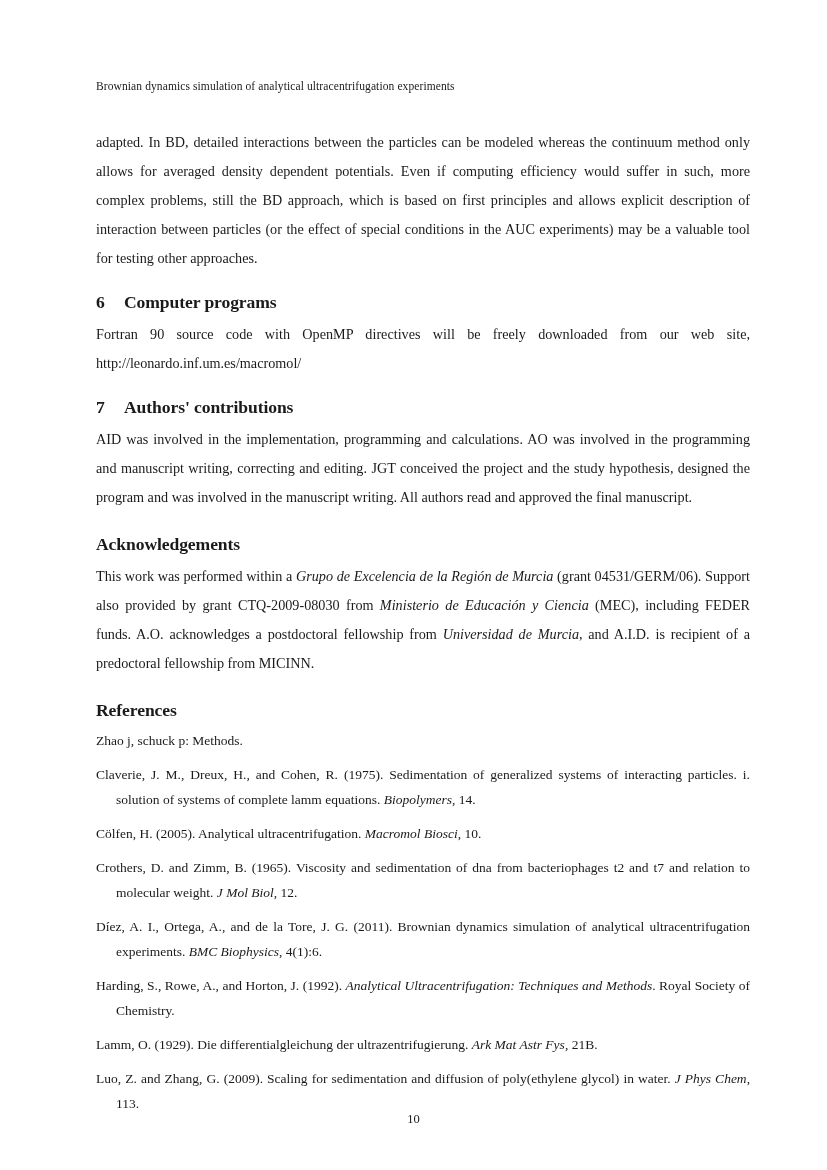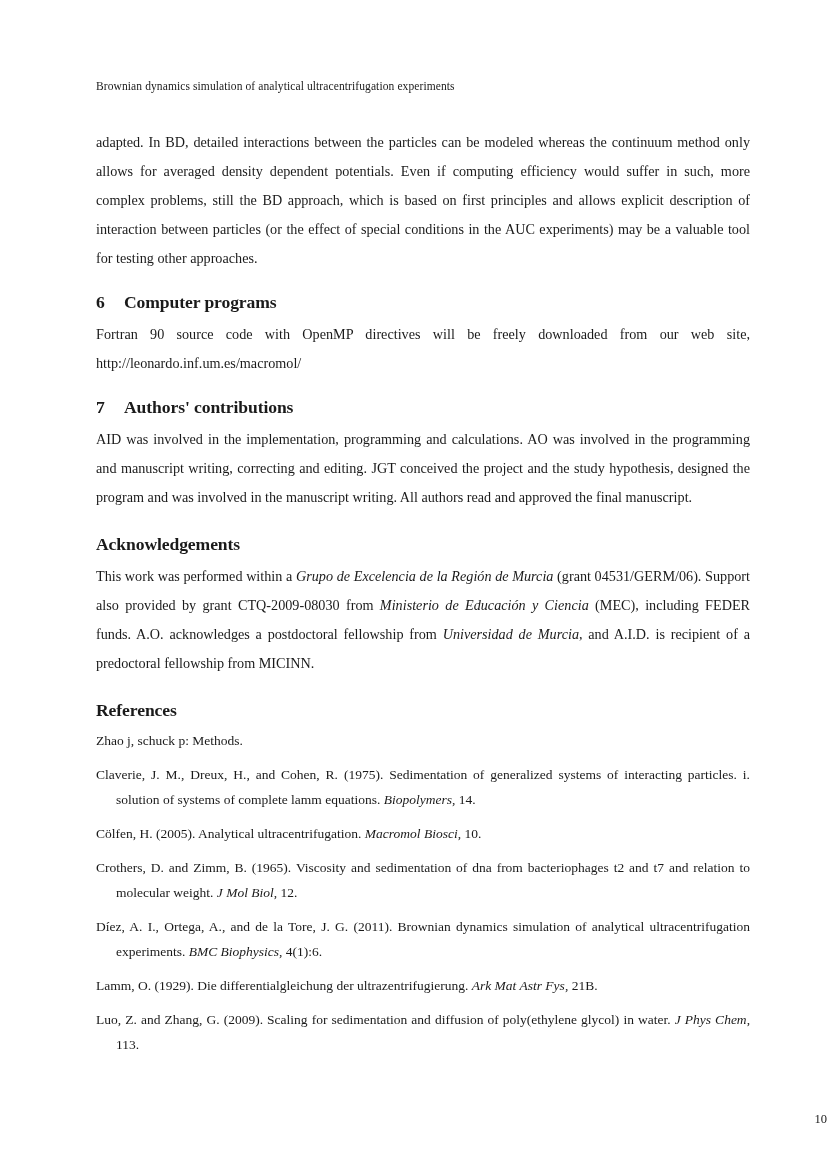--- a/index.html
+++ b/index.html
@@ -73,21 +73,21 @@
   }
   .ref:first-child { }
   .ref i { font-style: italic; }
   p.body i { font-style: italic; font-family: Liberation Serif, serif; }
 
   .folio {
     position: absolute;
     left: 0;
     top: 1112px;
     width: 827px;
-    text-align: right;
+    text-align: center;
     font-size: 12.5px;
   }
 </style>
 </head>
 <body>
 
 <div class="page">
 
   <div class="runhead">Brownian dynamics simulation of analytical ultracentrifugation experiments</div>
 
@@ -116,20 +116,21 @@
 
       <div class="ref"><span>Claverie, J. M., Dreux, H., and Cohen, R. (1975). Sedimentation of generalized systems of interacting particles. i. solution of systems of complete lamm equations. </span><i>Biopolymers</i><span>, 14.</span></div>
 
       <div class="ref"><span>Cölfen, H. (2005). Analytical ultracentrifugation. </span><i>Macromol Biosci</i><span>, 10.</span></div>
 
       <div class="ref"><span>Crothers, D. and Zimm, B. (1965). Viscosity and sedimentation of dna from bacteriophages t2 and t7 and relation to molecular weight. </span><i>J Mol Biol</i><span>, 12.</span></div>
 
       <div class="ref"><span>Díez, A. I., Ortega, A., and de la Tore, J. G. (2011). Brownian dynamics simulation of analytical ultracentrifugation experiments. </span><i>BMC Biophysics</i><span>, 4(1):6.</span></div>
 
 
+      <div class="ref"><span>Harding, S., Rowe, A., and Horton, J. (1992). </span><i>Analytical Ultracentrifugation: Techniques and Methods</i><span>. Royal Society of Chemistry.</span></div>
 
       <div class="ref"><span>Lamm, O. (1929). Die differentialgleichung der ultrazentrifugierung. </span><i>Ark Mat Astr Fys</i><span>, 21B.</span></div>
 
       <div class="ref"><span>Luo, Z. and Zhang, G. (2009). Scaling for sedimentation and diffusion of poly(ethylene glycol) in water. </span><i>J Phys Chem</i><span>, 113.</span></div>
 
     </div>
 
   </div>
 
   <div class="folio">10</div>

